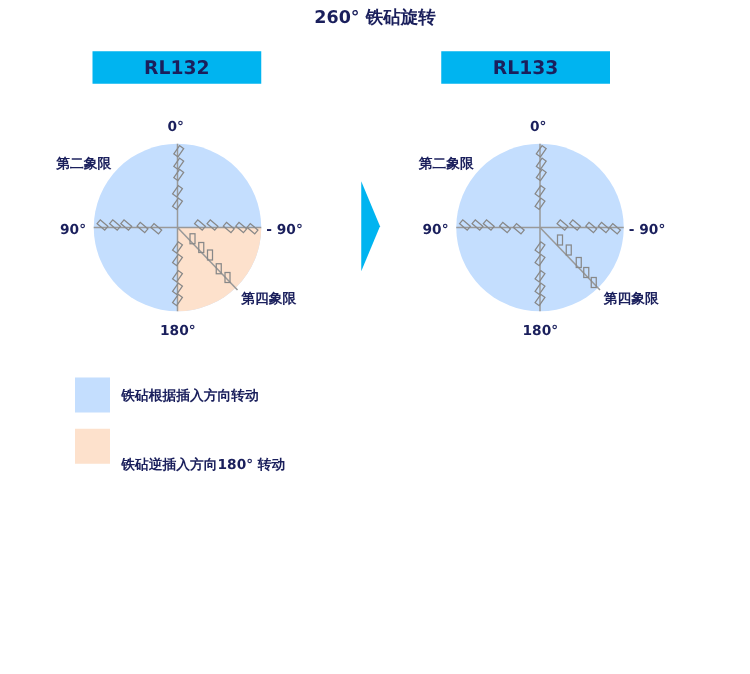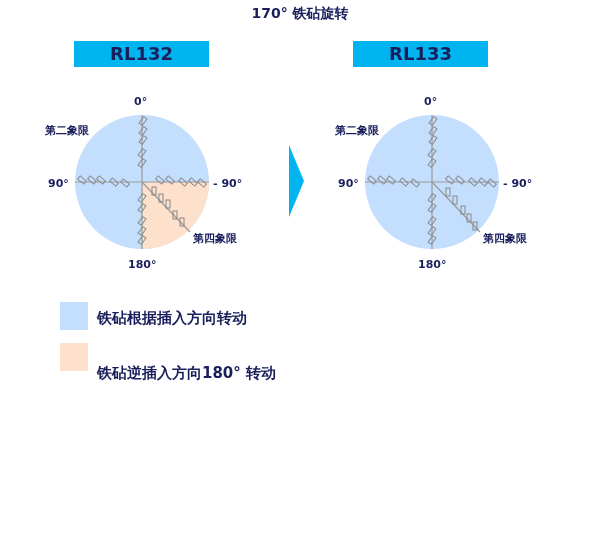--- a/index.html
+++ b/index.html
@@ -1,33 +1,33 @@
 <!DOCTYPE html>
 <html><head>
 <meta charset="utf-8">
 <style>
   html, body { margin:0; padding:0; background:#ffffff; }
   body { width:600px; height:539px; position:relative; overflow:hidden;
          font-family:"DejaVu Sans","Liberation Sans",sans-serif; color:#1a1f5c; }
   .title { position:absolute; top:5px; left:0; width:600px; text-align:center;
            font-size:14px; font-weight:bold; color:#1a1f5c; }
   .tag { position:absolute; top:41px; width:135px; height:26px; background:#00b4f0;
-         color:#1a1f5c; font-weight:bold; font-size:18px; line-height:26px; text-align:center; }
+         color:#1a1f5c; font-weight:bold; font-size:15px; line-height:26px; text-align:center; }
   .lbl { position:absolute; font-size:11px; font-weight:bold; color:#1a1f5c; white-space:nowrap; }
   svg.dial { position:absolute; top:100px; }
   .arrow { position:absolute; left:289px; top:145px; width:0; height:0;
            border-top:36px solid transparent; border-bottom:36px solid transparent;
            border-left:15px solid #00b4f0; }
   .legend-swatch { position:absolute; left:60px; width:28px; height:28px; }
-  .legend-text { position:absolute; left:97px; font-size:15px; font-weight:bold; color:#1a1f5c; white-space:nowrap;text-align:center; }
+  .legend-text { position:absolute; left:97px; font-size:11px; font-weight:bold; color:#1a1f5c; white-space:nowrap;text-align:center; }
 </style>
 </head>
 <body>
 
-<div class="title">170°  铁砧旋转</div>
+<div class="title">260°  铁砧旋转</div>
 
 <div>
   <div class="tag" style="left:74px;">RL132</div>
   <div class="lbl" style="left:134px;top:95px;">0°</div>
   <div class="lbl" style="left:45px;top:123px;">第二象限</div>
   <div class="lbl" style="left:48px;top:177px;">90°</div>
   <div class="lbl" style="left:213px;top:177px;">- 90°</div>
   <div class="lbl" style="left:193px;top:231px;">第四象限</div>
   <div class="lbl" style="left:128px;top:258px;">180°</div>
   <svg class="dial" style="left:72px;" width="140" height="160" viewBox="0 0 140 160">

